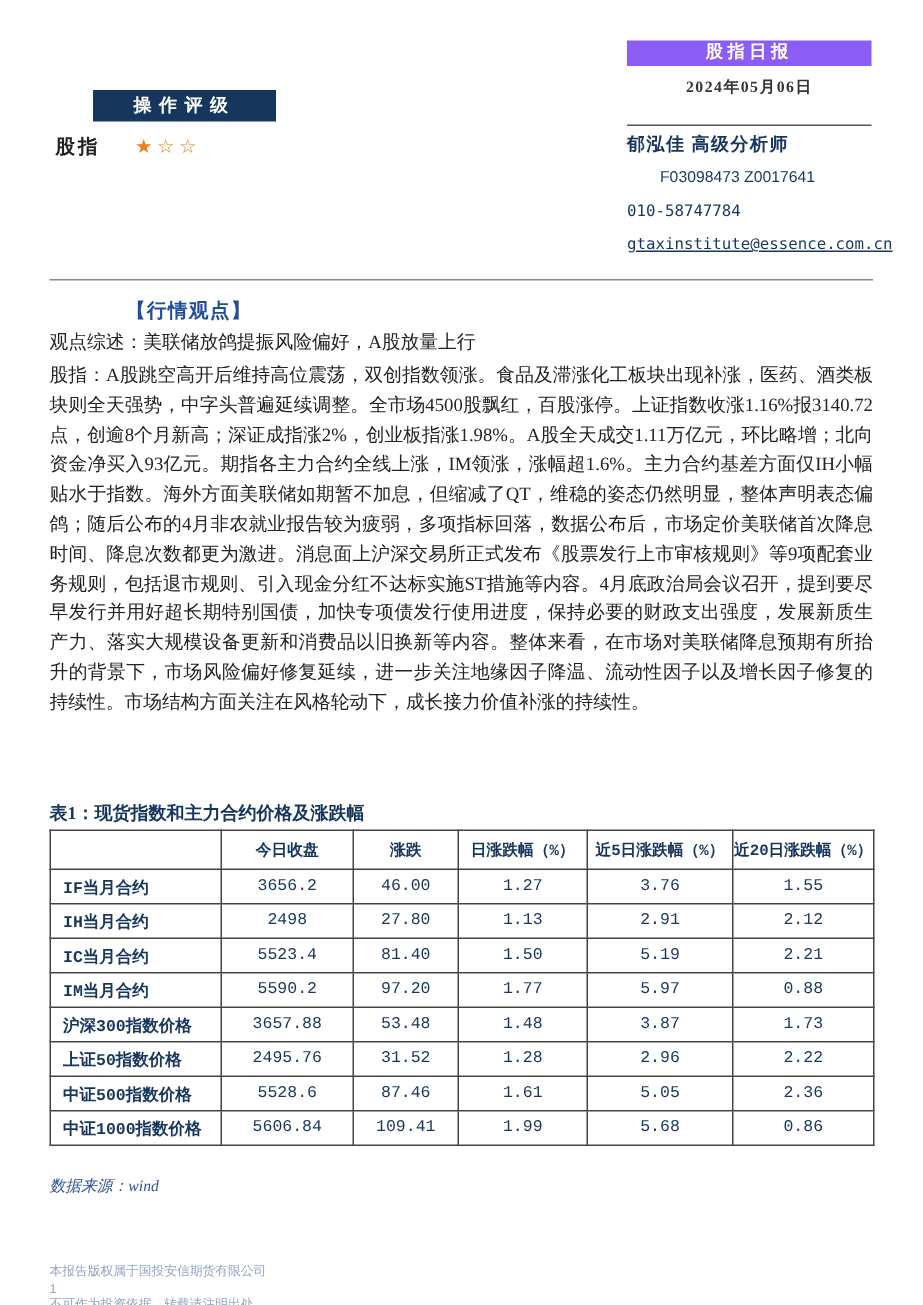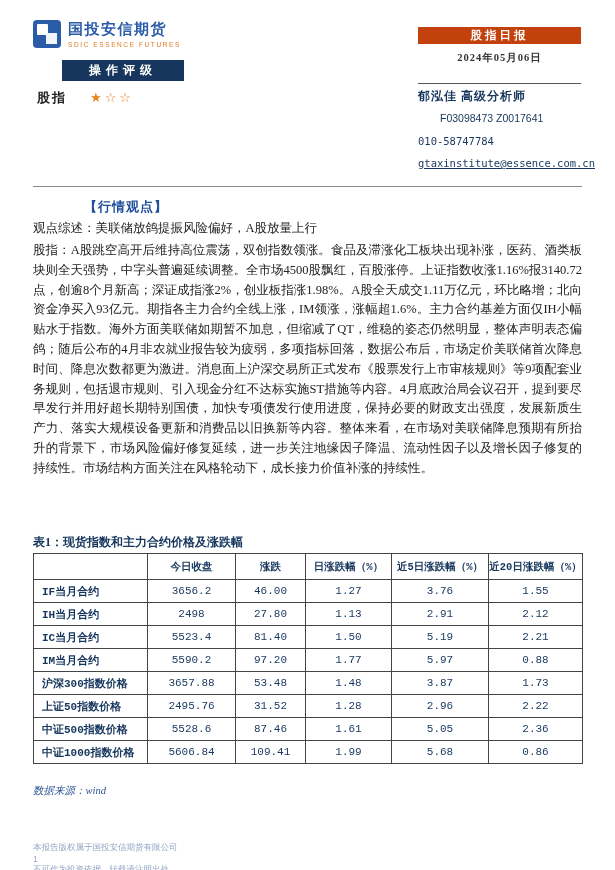--- a/index.html
+++ b/index.html
@@ -10,21 +10,21 @@
   }
   
   .brand { position:absolute; left:33px; top:20px; display:flex; gap:7px; align-items:flex-start; }
   .logo { width:28px; height:28px; background:#2B5CA8; border-radius:4px; position:relative; flex:0 0 auto; }
   .logo::before { content:""; position:absolute; left:4px; top:4px; width:11px; height:11px; background:#fff; border-radius:1px; }
   .logo::after  { content:""; position:absolute; right:4px; bottom:4px; width:11px; height:11px; background:#F0F4FB; }
   .brand-name { color:#2B5CA8; font-weight:bold; font-size:15px; letter-spacing:1.5px; font-family:"Liberation Sans", sans-serif; }
   .brand-sub  { color:#E07B1F; font-size:6.5px; letter-spacing:1.6px; margin-top:2px; font-family:"Liberation Sans", sans-serif; }
   .banner {
     position:absolute; left:418px; top:27px; width:163px; height:17px;
-    background:#c2410c; color:#fff; font-weight:bold; font-size:11.5px;
+    background:#8b5cf6; color:#fff; font-weight:bold; font-size:11.5px;
     line-height:17px; text-align:center; letter-spacing:3px;
     font-family:"Liberation Sans", sans-serif;
   }
   .date {
     position:absolute; left:418px; top:51px; width:163px; text-align:center;
     font-size:10.5px; font-weight:bold; color:#333; letter-spacing:1px;
     padding-bottom:18px; border-bottom:1px solid #555;
   }
   
   .rating-box {
@@ -60,27 +60,20 @@
   .footer {
     position:absolute; left:33px; top:842px; width:549px; display:flex; justify-content:space-between;
     color:#93A5C4; font-size:8.5px; font-family:"Liberation Sans", sans-serif;flex-direction:column;
   }
 </style>
 </head>
 <body>
 
 <div class="page">
 
-  <div class="brand">
-    <div class="logo"></div>
-    <div class="brand-text">
-      <div class="brand-name">国投安信期货</div>
-      <div class="brand-sub">SDIC ESSENCE FUTURES</div>
-    </div>
-  </div>
 
   <div class="banner">股指日报</div>
   <div class="date">2024年05月06日</div>
 
   <div class="rating-box">操作评级</div>
   <div class="instrument-row">
     <span class="instrument">股指</span>
     <span class="stars">★☆☆</span>
   </div>
 

